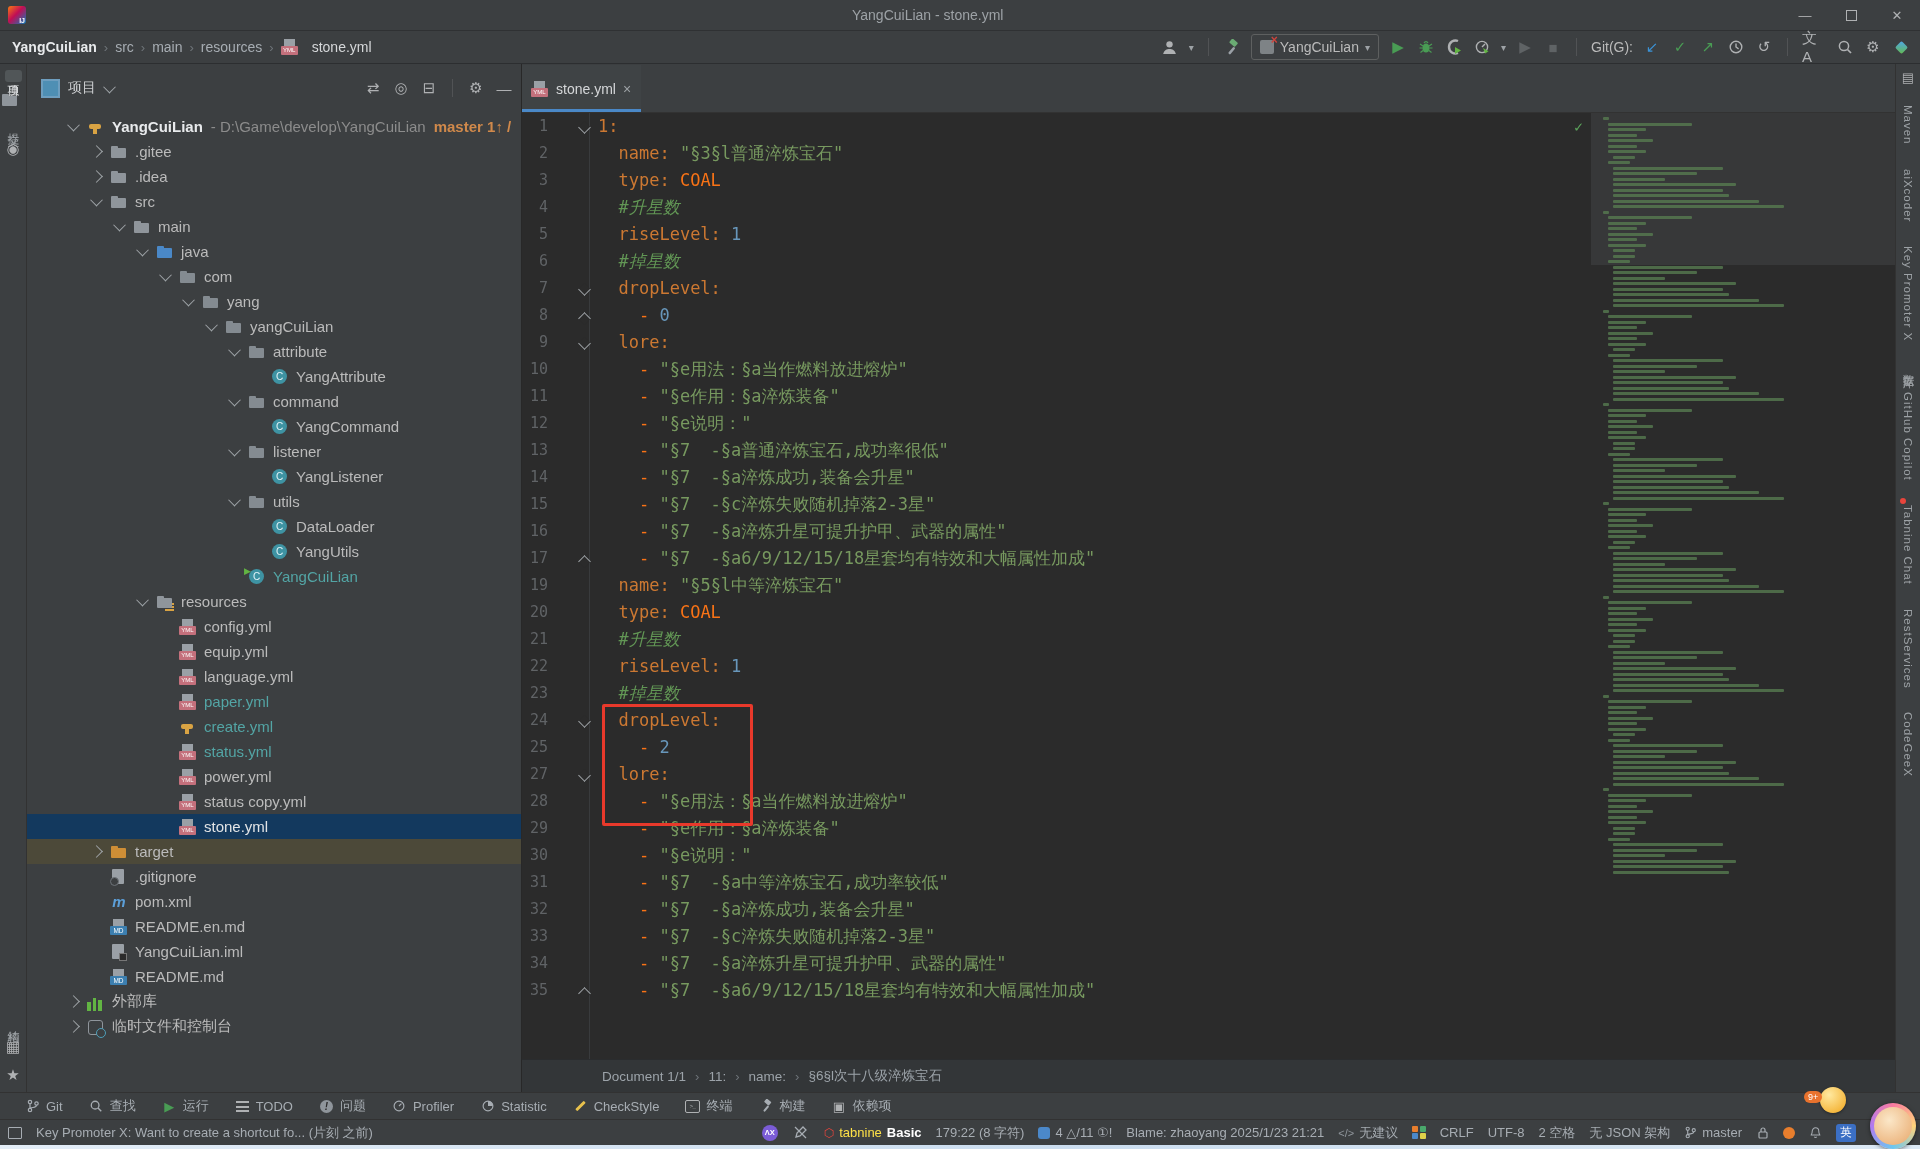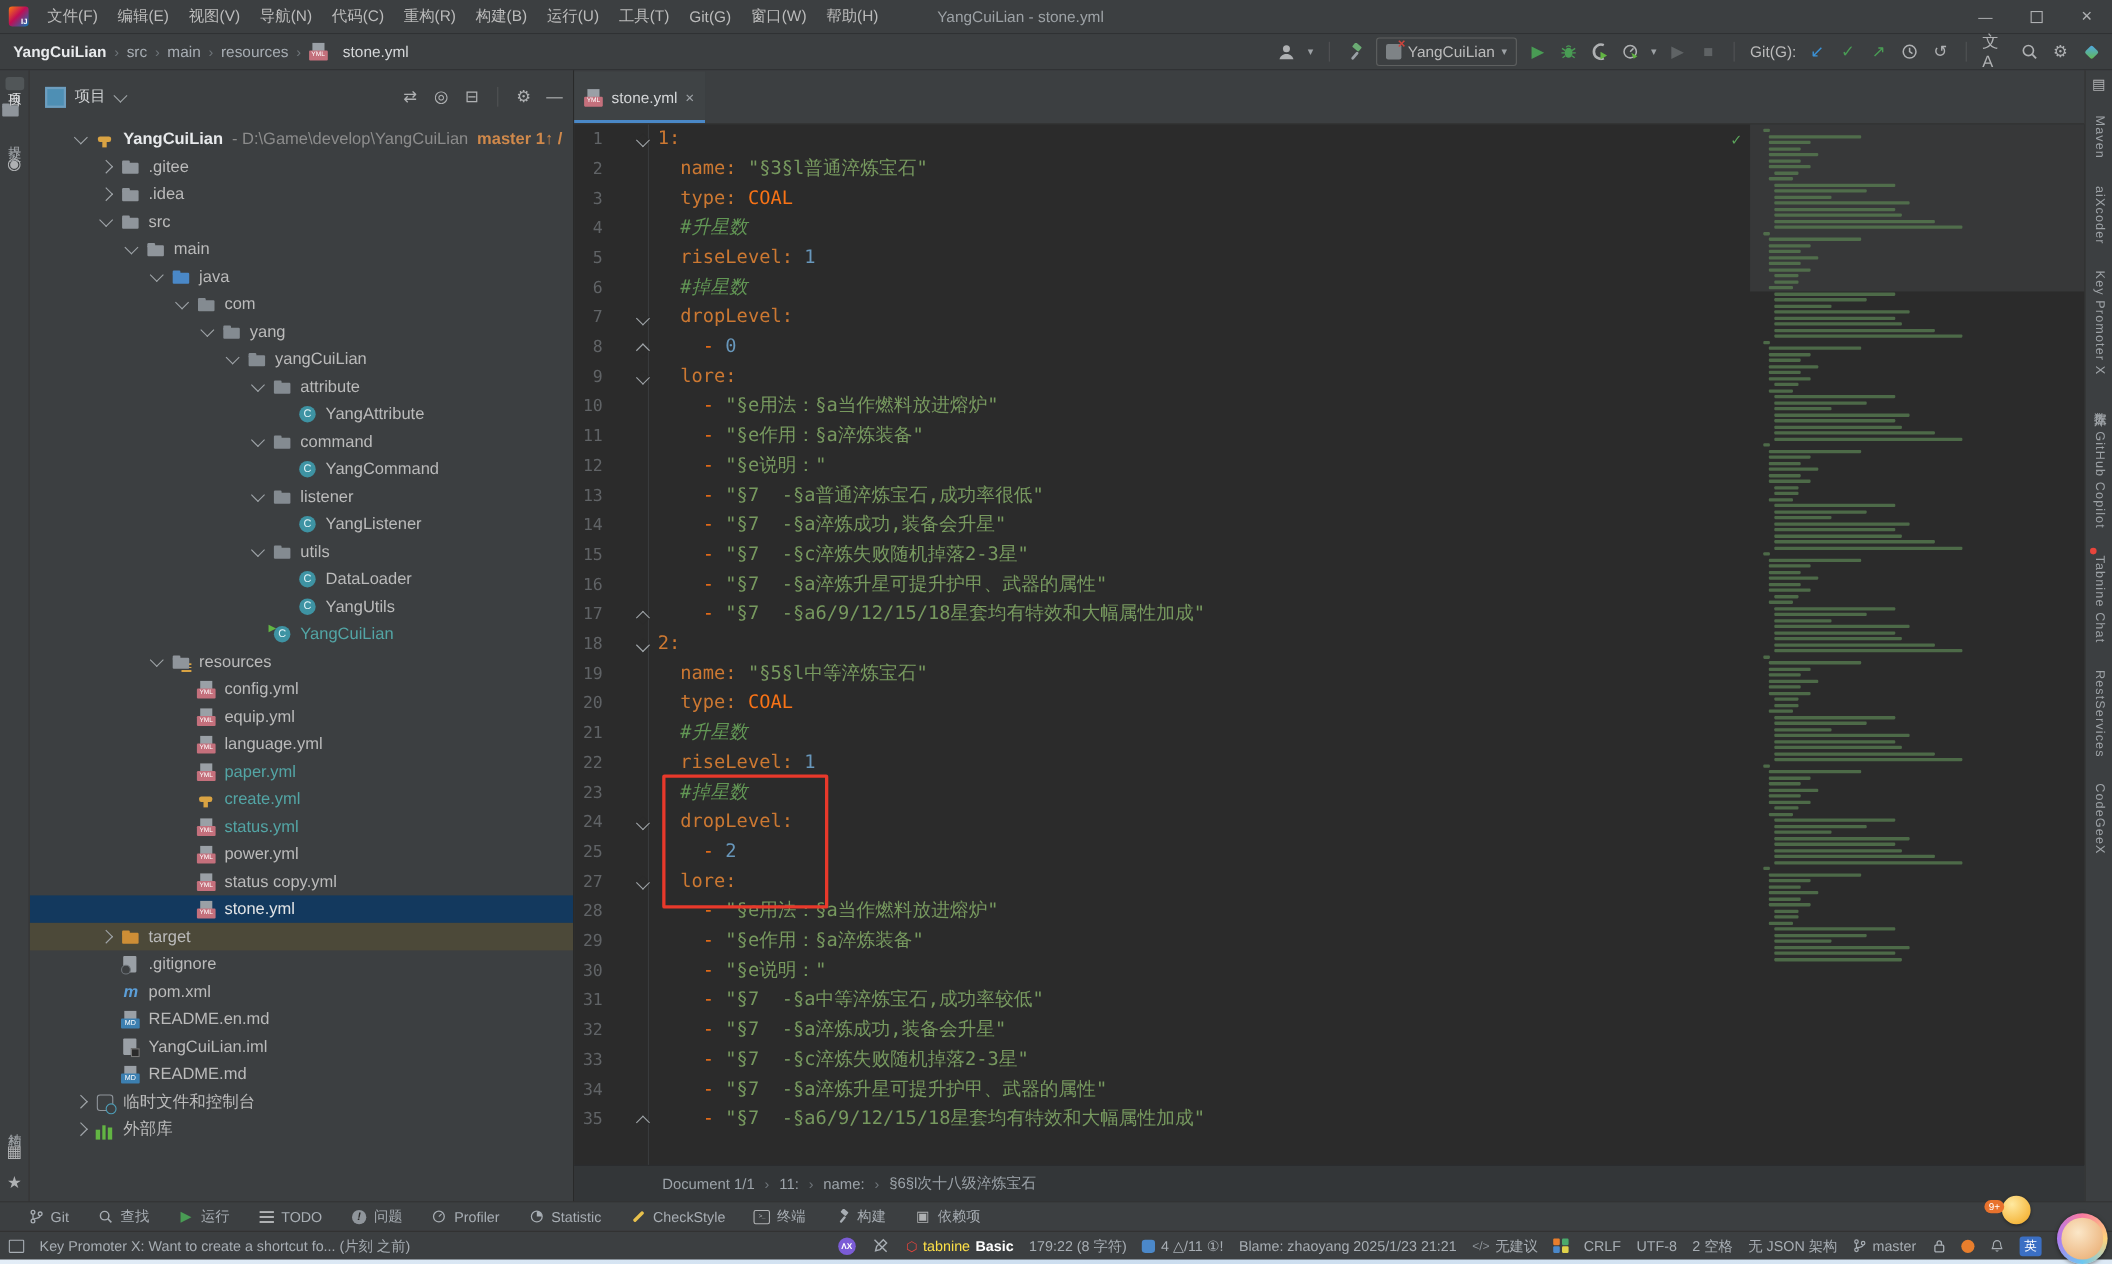--- a/index.html
+++ b/index.html
@@ -131,34 +131,20 @@
      background:conic-gradient(#F97AA0,#FFD37A,#6CC7F0,#B07AF0,#F97AA0);display:flex;align-items:center;justify-content:center;box-shadow:0 1px 4px rgba(0,0,0,.5);}
   #float-avatar .inner{width:38px;height:38px;border-radius:50%;background:radial-gradient(circle at 40% 35%,#FBE7C8,#E8A76A);}
 </style>
 </head>
 <body>
 
 <div id="app">
 
   <div id="titlebar">
     <div id="logo"></div>
-    <div id="menubar">
-        <div class="menu-item">文件(F)</div>
-        <div class="menu-item">编辑(E)</div>
-        <div class="menu-item">视图(V)</div>
-        <div class="menu-item">导航(N)</div>
-        <div class="menu-item">代码(C)</div>
-        <div class="menu-item">重构(R)</div>
-        <div class="menu-item">构建(B)</div>
-        <div class="menu-item">运行(U)</div>
-        <div class="menu-item">工具(T)</div>
-        <div class="menu-item">Git(G)</div>
-        <div class="menu-item">窗口(W)</div>
-        <div class="menu-item">帮助(H)</div>
-      </div>
     <div id="win-title">YangCuiLian - stone.yml</div>
     <div id="winbtns">
       <div class="winbtn">—</div>
       <div class="winbtn">
           <span class="sq"></span>
         </div>
       <div class="winbtn">✕</div>
     </div>
   </div>
 
@@ -501,33 +487,33 @@
           </div>
           <div class="trow" style="padding-left: 62px;">
             <span class="chevslot"></span>
             <span class="tico mdico"></span>
             <span class="tlabel">README.md</span>
           </div>
           <div class="trow" style="padding-left: 39px;">
             <span class="chevslot">
               <span class="chev closed"></span>
             </span>
-            <span class="tico conico"></span>
-            <span class="tlabel">临时文件和控制台</span>
-          </div>
-          <div class="trow" style="padding-left: 39px;">
-            <span class="chevslot">
-              <span class="chev closed"></span>
-            </span>
             <span class="tico libico">
               <i style="height: 9px;"></i>
               <i style="height: 13px;"></i>
               <i style="height: 11px;"></i>
             </span>
             <span class="tlabel">外部库</span>
+          </div>
+          <div class="trow" style="padding-left: 39px;">
+            <span class="chevslot">
+              <span class="chev closed"></span>
+            </span>
+            <span class="tico conico"></span>
+            <span class="tlabel">临时文件和控制台</span>
           </div>
         </div>
     </div>
 
     <div id="editor-col">
       <div id="tabbar">
         <div id="tab-active">
           <span class="tico ymlico"></span>
           <span id="tab-label">stone.yml</span>
           <span id="tab-close">×</span>
@@ -545,21 +531,20 @@
             <div class="cl"><span class="ln">8</span><span class="foldslot"><span class="fm c"></span></span><span><span class="tk-pln">    - </span><span class="tk-num">0</span></span></div>
             <div class="cl"><span class="ln">9</span><span class="foldslot"><span class="fm o"></span></span><span><span class="tk-pln">  </span><span class="tk-key">lore:</span></span></div>
             <div class="cl"><span class="ln">10</span><span class="foldslot"></span><span><span class="tk-pln">    - </span><span class="tk-str">"§e用法：§a当作燃料放进熔炉"</span></span></div>
             <div class="cl"><span class="ln">11</span><span class="foldslot"></span><span><span class="tk-pln">    - </span><span class="tk-str">"§e作用：§a淬炼装备"</span></span></div>
             <div class="cl"><span class="ln">12</span><span class="foldslot"></span><span><span class="tk-pln">    - </span><span class="tk-str">"§e说明："</span></span></div>
             <div class="cl"><span class="ln">13</span><span class="foldslot"></span><span><span class="tk-pln">    - </span><span class="tk-str">"§7  -§a普通淬炼宝石,成功率很低"</span></span></div>
             <div class="cl"><span class="ln">14</span><span class="foldslot"></span><span><span class="tk-pln">    - </span><span class="tk-str">"§7  -§a淬炼成功,装备会升星"</span></span></div>
             <div class="cl"><span class="ln">15</span><span class="foldslot"></span><span><span class="tk-pln">    - </span><span class="tk-str">"§7  -§c淬炼失败随机掉落2-3星"</span></span></div>
             <div class="cl"><span class="ln">16</span><span class="foldslot"></span><span><span class="tk-pln">    - </span><span class="tk-str">"§7  -§a淬炼升星可提升护甲、武器的属性"</span></span></div>
             <div class="cl"><span class="ln">17</span><span class="foldslot"><span class="fm c"></span></span><span><span class="tk-pln">    - </span><span class="tk-str">"§7  -§a6/9/12/15/18星套均有特效和大幅属性加成"</span></span></div>
-            <div class="cl"><span class="ln">18</span><span class="foldslot"><span class="fm o"></span></span><span><span class="tk-key">2:</span></span></div>
             <div class="cl"><span class="ln">19</span><span class="foldslot"></span><span><span class="tk-pln">  </span><span class="tk-key">name:</span><span class="tk-pln"> </span><span class="tk-str">"§5§l中等淬炼宝石"</span></span></div>
             <div class="cl"><span class="ln">20</span><span class="foldslot"></span><span><span class="tk-pln">  </span><span class="tk-key">type:</span><span class="tk-pln"> COAL</span></span></div>
             <div class="cl"><span class="ln">21</span><span class="foldslot"></span><span><span class="tk-pln">  </span><span class="tk-cmt">#升星数</span></span></div>
             <div class="cl"><span class="ln">22</span><span class="foldslot"></span><span><span class="tk-pln">  </span><span class="tk-key">riseLevel:</span><span class="tk-pln"> </span><span class="tk-num">1</span></span></div>
             <div class="cl"><span class="ln">23</span><span class="foldslot"></span><span><span class="tk-pln">  </span><span class="tk-cmt">#掉星数</span></span></div>
             <div class="cl"><span class="ln">24</span><span class="foldslot"><span class="fm o"></span></span><span><span class="tk-pln">  </span><span class="tk-key">dropLevel:</span></span></div>
             <div class="cl"><span class="ln">25</span><span class="foldslot"></span><span><span class="tk-pln">    - </span><span class="tk-num">2</span></span></div>
             <div class="cl"><span class="ln">27</span><span class="foldslot"><span class="fm o"></span></span><span><span class="tk-pln">  </span><span class="tk-key">lore:</span></span></div>
             <div class="cl"><span class="ln">28</span><span class="foldslot"></span><span><span class="tk-pln">    - </span><span class="tk-str">"§e用法：§a当作燃料放进熔炉"</span></span></div>
             <div class="cl"><span class="ln">29</span><span class="foldslot"></span><span><span class="tk-pln">    - </span><span class="tk-str">"§e作用：§a淬炼装备"</span></span></div>

